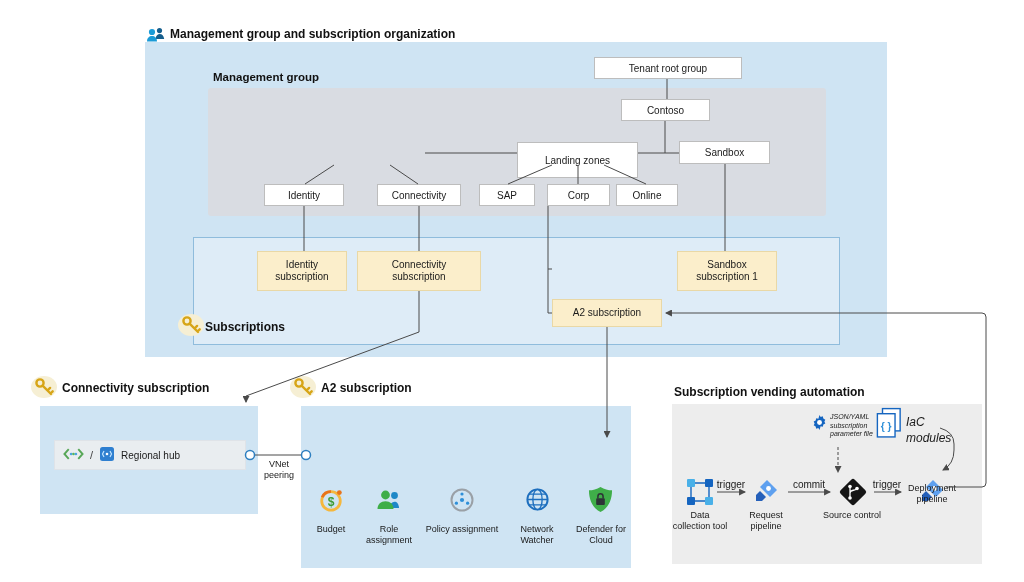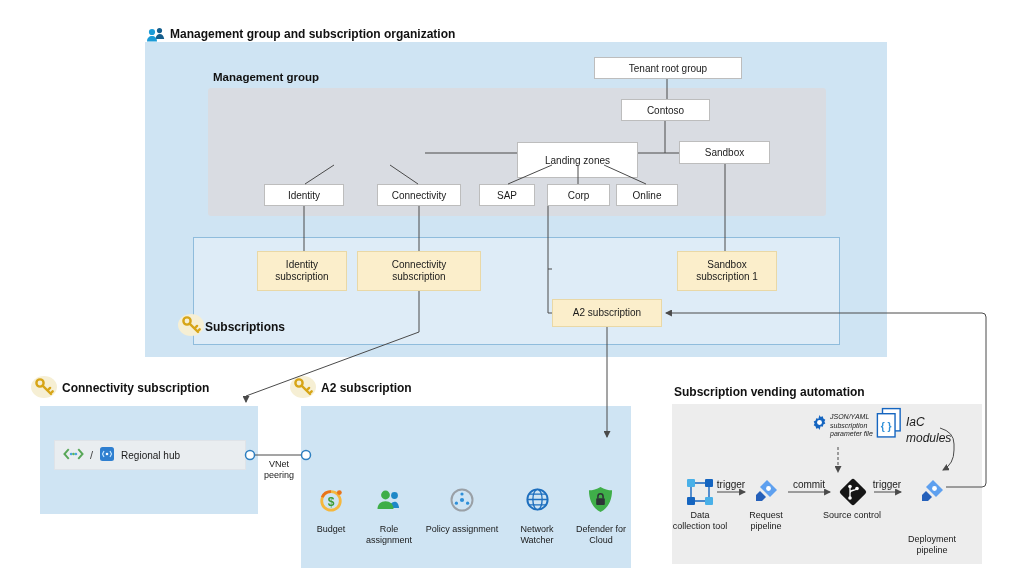--- a/index.html
+++ b/index.html
@@ -235,21 +235,21 @@
       <circle cx="15.5" cy="10.5" r="2.4" fill="#ffffff"></circle>
       <path d="M7 13 L13 19 L9 23 L3 23 L3 17 Z" fill="#2560ba"></path>
     </svg>
   </span>
 
   <div class="steplabel" style="left:665px;top:510px;width:70px">Data
 collection tool</div>
   <div class="steplabel" style="left:731px;top:510px;width:70px">Request
 pipeline</div>
   <div class="steplabel" style="left:817px;top:510px;width:70px">Source control</div>
-  <div class="steplabel" style="left:897px;top:534px;width:70px">Deployment
+  <div class="steplabel" style="left:897px;top:483px;width:70px">Deployment
 pipeline</div>
 
   <div class="edgelabel" style="left:711px;top:479px;width:40px">trigger</div>
   <div class="edgelabel" style="left:789px;top:479px;width:40px">commit</div>
   <div class="edgelabel" style="left:867px;top:479px;width:40px">trigger</div>
 
   <svg class="overlay" width="1024" height="582" viewBox="0 0 1024 582">
     <defs>
       <marker id="arrow" viewBox="0 0 10 10" refX="8.5" refY="5" markerWidth="7" markerHeight="7" orient="auto-start-reverse">
         <path d="M0 0 L10 5 L0 10 z" fill="#4a4a4a"></path>

